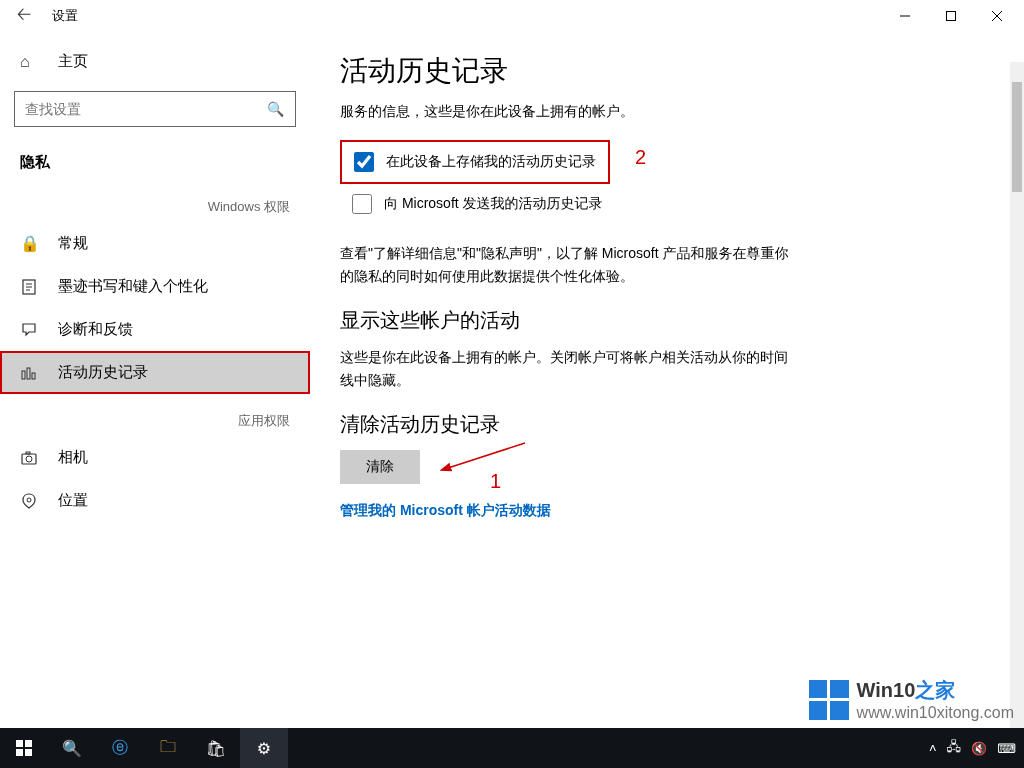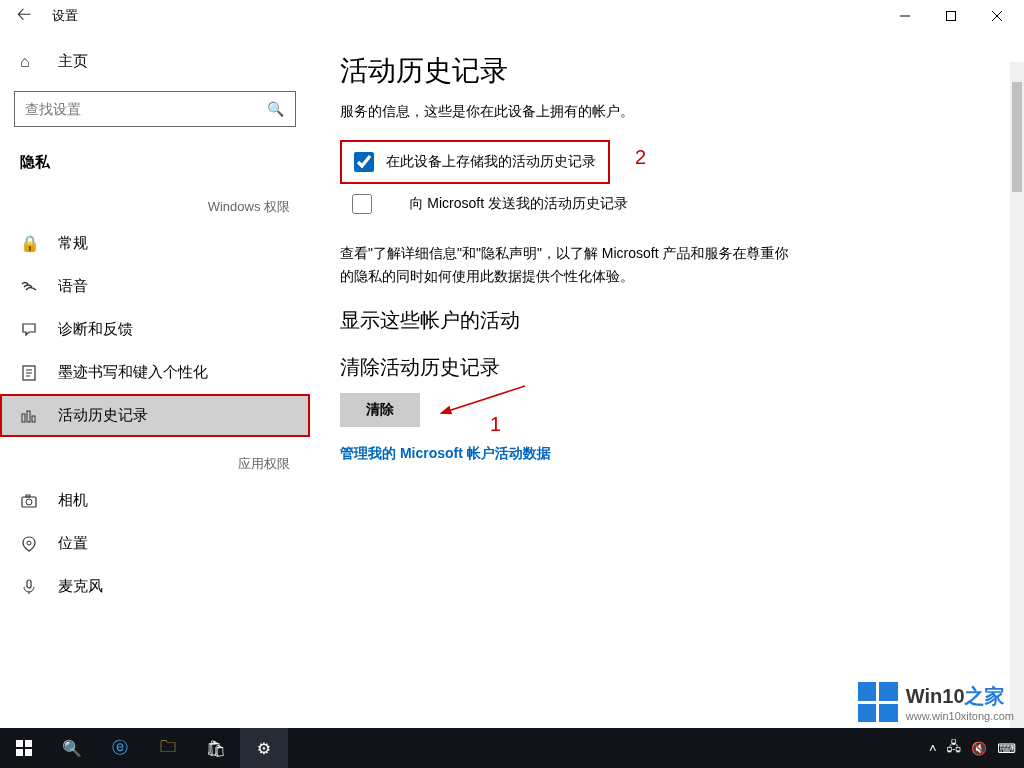--- a/index.html
+++ b/index.html
@@ -27,33 +27,33 @@
   .nav-item.highlight { outline: 2px solid #c00; outline-offset: -2px; }
   .content { flex: 1; padding: 20px 30px 0 30px; overflow-y: auto; position: relative; }
   .content h1 { font-size: 28px; font-weight: 400; margin-bottom: 10px; }
   .content p.desc { font-size: 14px; color: #000; margin-bottom: 18px; max-width: 460px; line-height: 1.6; }
   .content h2 { font-size: 20px; font-weight: 400; margin: 20px 0 12px 0; }
   .checkbox-row { display: flex; align-items: center; padding: 10px 12px; max-width: 270px; }
   .checkbox-row input[type=checkbox] { width: 20px; height: 20px; accent-color: #0067c0; }
   .checkbox-row .clbl { margin-left: 12px; font-size: 14px; }
   .redbox { border: 2px solid #c00; }
   .anno { color: #c00; font-size: 20px; position: absolute; }
-  .clearbtn { display: inline-block; background: #ccc; border: none; padding: 8px 26px; font-size: 14px; cursor: pointer; font-weight: bold; }
+  .clearbtn { display: inline-block; background: #ccc; border: none; padding: 8px 26px; font-size: 14px; cursor: pointer; }
   .link { color: #0067c0; font-size: 14px; cursor: pointer; margin-top: 18px; display: inline-block; font-weight: bold; }
   .scrollbar-right { position: absolute; right: 0; top: 62px; bottom: 40px; width: 14px; background: #f0f0f0; }
   .scrollbar-right .thumb { position: absolute; left: 2px; right: 2px; top: 20px; height: 110px; background: #c0c0c0; }
   .taskbar { position: absolute; left: 0; right: 0; bottom: 0; height: 40px; background: #101318; display: flex; align-items: center; }
   .taskbar .tbtn { width: 48px; height: 40px; display: flex; align-items: center; justify-content: center; color: #fff; font-size: 16px; cursor: pointer; }
   .taskbar .tbtn.active { background: #272b33; }
   .taskbar .tray { margin-left: auto; display: flex; align-items: center; gap: 10px; padding-right: 8px; color: #fff; font-size: 13px; }
   .watermark { position: absolute; right: 10px; bottom: 46px; display: flex; align-items: center; gap: 8px; opacity: 0.9; }
   .watermark .wlogo { width: 40px; height: 40px; display: grid; grid-template-columns: 1fr 1fr; grid-template-rows: 1fr 1fr; gap: 3px; }
   .watermark .wlogo div { background: #0b6fd6; }
   .watermark .wtext { font-size: 20px; font-weight: 600; color: #222; margin-top: 36px; }
-  .watermark .wurl { font-size: 11px; color: #666; }
+  .watermark .wurl { font-size: 16px; color: #666; }
   svg { display: block; }
   .arrow { position: absolute; }
 </style>
 </head>
 <body>
 
 <div class="window">
   <div class="titlebar">
     <div class="back">🡠</div>
     <div class="title">设置</div>
@@ -90,44 +90,36 @@
       <div class="section-title">隐私</div>
 
       <div class="group-title">Windows 权限</div>
       <div class="nav-item">
         <span class="icn">🔒</span>
         <span class="lbl">常规</span>
       </div>
       <div class="nav-item">
         <span class="icn">
             <svg width="18" height="18" viewBox="0 0 18 18">
-              <path d="M2 6 Q5 3 8 6 M4 9 Q8 5 12 9 M6 12 Q10 7 16 12" fill="none" stroke="#333" stroke-width="1.3"></path>
-            </svg>
-          </span>
-        <span class="lbl">语音</span>
-      </div>
-      <div class="nav-item">
-        <span class="icn">
-            <svg width="18" height="18" viewBox="0 0 18 18">
-              <path d="M3 3h12v8H9l-3 3v-3H3z" fill="none" stroke="#333" stroke-width="1.2"></path>
-            </svg>
-          </span>
-        <span class="lbl">诊断和反馈</span>
-      </div>
-      <div class="nav-item">
-        <span class="icn">
-            <svg width="18" height="18" viewBox="0 0 18 18">
               <rect x="3" y="2" width="12" height="14" fill="none" stroke="#333" stroke-width="1.2"></rect>
               <line x1="6" y1="6" x2="12" y2="6" stroke="#333"></line>
               <line x1="6" y1="9" x2="12" y2="9" stroke="#333"></line>
               <line x1="6" y1="12" x2="10" y2="12" stroke="#333"></line>
             </svg>
           </span>
         <span class="lbl">墨迹书写和键入个性化</span>
       </div>
+      <div class="nav-item">
+        <span class="icn">
+            <svg width="18" height="18" viewBox="0 0 18 18">
+              <path d="M3 3h12v8H9l-3 3v-3H3z" fill="none" stroke="#333" stroke-width="1.2"></path>
+            </svg>
+          </span>
+        <span class="lbl">诊断和反馈</span>
+      </div>
       <div class="nav-item selected highlight">
         <span class="icn">
             <svg width="18" height="18" viewBox="0 0 18 18">
               <rect x="2" y="7" width="3" height="8" fill="none" stroke="#333"></rect>
               <rect x="7" y="4" width="3" height="11" fill="none" stroke="#333"></rect>
               <rect x="12" y="9" width="3" height="6" fill="none" stroke="#333"></rect>
             </svg>
           </span>
         <span class="lbl">活动历史记录</span>
       </div>
@@ -144,54 +136,45 @@
         <span class="lbl">相机</span>
       </div>
       <div class="nav-item">
         <span class="icn">
             <svg width="18" height="18" viewBox="0 0 18 18">
               <path d="M9 2 C5 2 3 5 3 8 C3 12 9 16 9 16 C9 16 15 12 15 8 C15 5 13 2 9 2 Z" fill="none" stroke="#333" stroke-width="1.2"></path>
               <circle cx="9" cy="8" r="2" fill="none" stroke="#333"></circle>
             </svg>
           </span>
         <span class="lbl">位置</span>
-      </div>
-      <div class="nav-item">
-        <span class="icn">
-            <svg width="18" height="18" viewBox="0 0 18 18">
-              <rect x="7" y="2" width="4" height="8" rx="2" fill="none" stroke="#333" stroke-width="1.2"></rect>
-              <path d="M4 9a5 5 0 0 0 10 0" fill="none" stroke="#333"></path>
-              <line x1="9" y1="14" x2="9" y2="16" stroke="#333"></line>
-            </svg>
-          </span>
-        <span class="lbl">麦克风</span>
       </div>
     </div>
 
     <div class="content">
       <h1>活动历史记录</h1>
       <p class="desc">服务的信息，这些是你在此设备上拥有的帐户。</p>
 
       <div style="position:relative;">
         <label class="checkbox-row redbox">
           <input type="checkbox" checked="" style="">
           <span class="clbl">在此设备上存储我的活动历史记录</span>
         </label>
         <span class="anno" style="left:295px; top:6px;">2</span>
       </div>
 
 
-      <label class="checkbox-row" style="max-width:300px;justify-content:space-between;">
+      <label class="checkbox-row" style="max-width:300px;">
         <input type="checkbox" style="">
         <span class="clbl">向 Microsoft 发送我的活动历史记录</span>
       </label>
 
       <p class="desc" style="margin-top:18px;">查看"了解详细信息"和"隐私声明"，以了解 Microsoft 产品和服务在尊重你的隐私的同时如何使用此数据提供个性化体验。</p>
 
       <h2>显示这些帐户的活动</h2>
+      <p class="desc">这些是你在此设备上拥有的帐户。关闭帐户可将帐户相关活动从你的时间线中隐藏。</p>
 
       <h2>清除活动历史记录</h2>
       <div style="position:relative; margin-top:6px;">
         <button class="clearbtn">清除</button>
         <svg class="arrow" style="left:100px; top:-12px;" width="90" height="50">
           <defs>
               <marker id="ah1" markerWidth="10" markerHeight="10" refX="2" refY="3" orient="auto">
                 <path d="M0,0 L0,6 L8,3 z" fill="#c00"></path>
               </marker>
             </defs>

